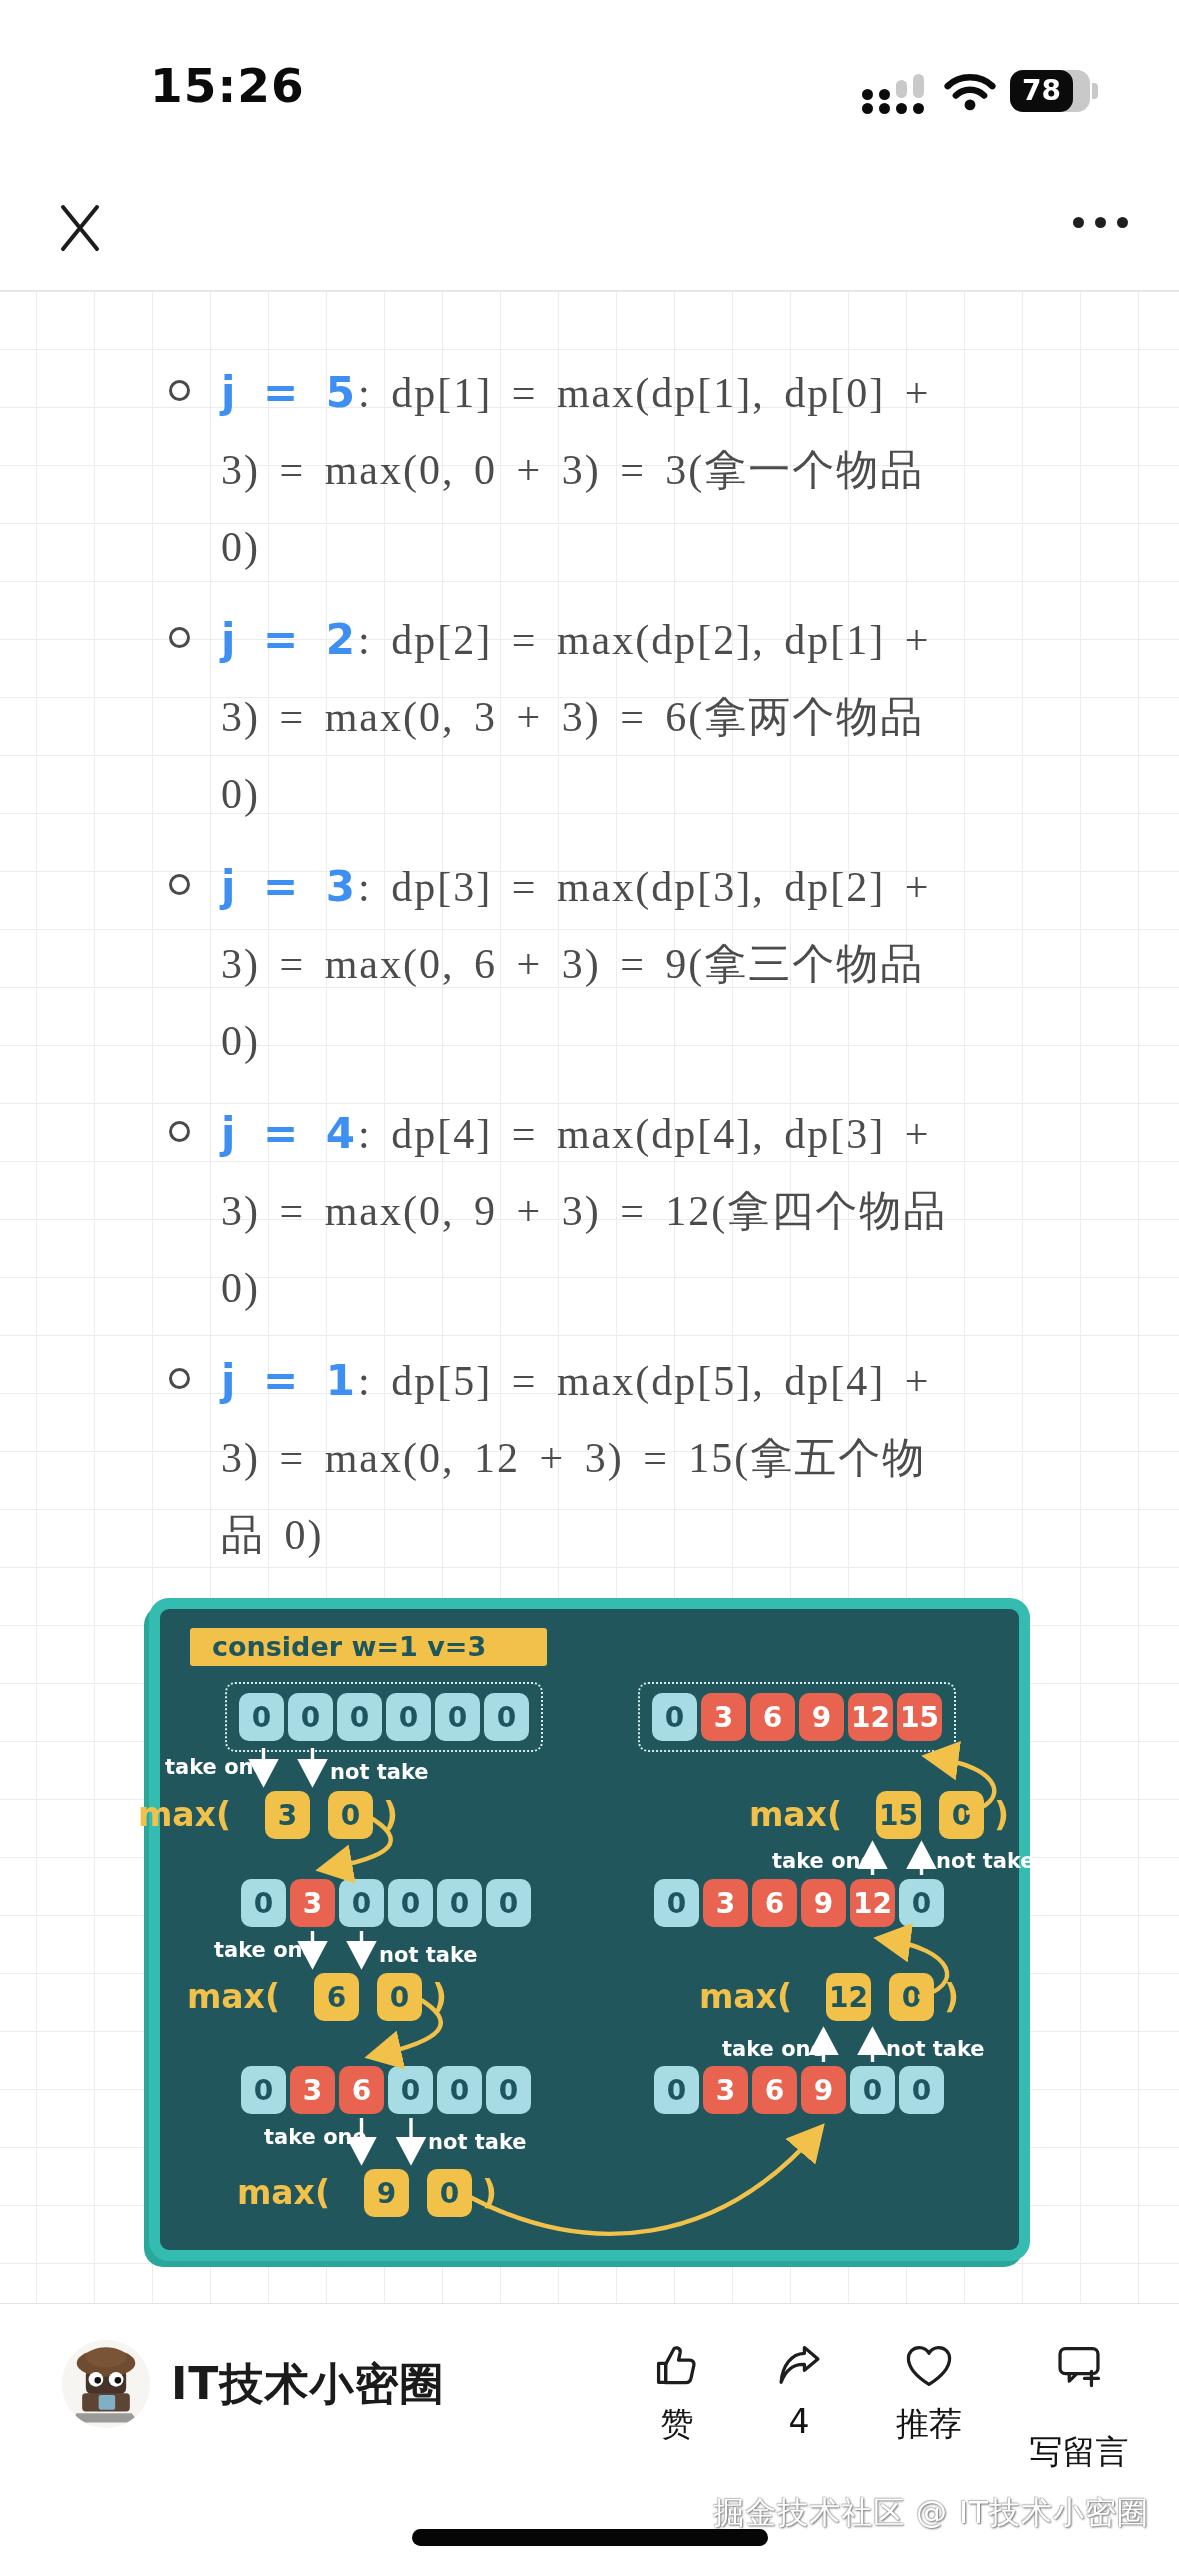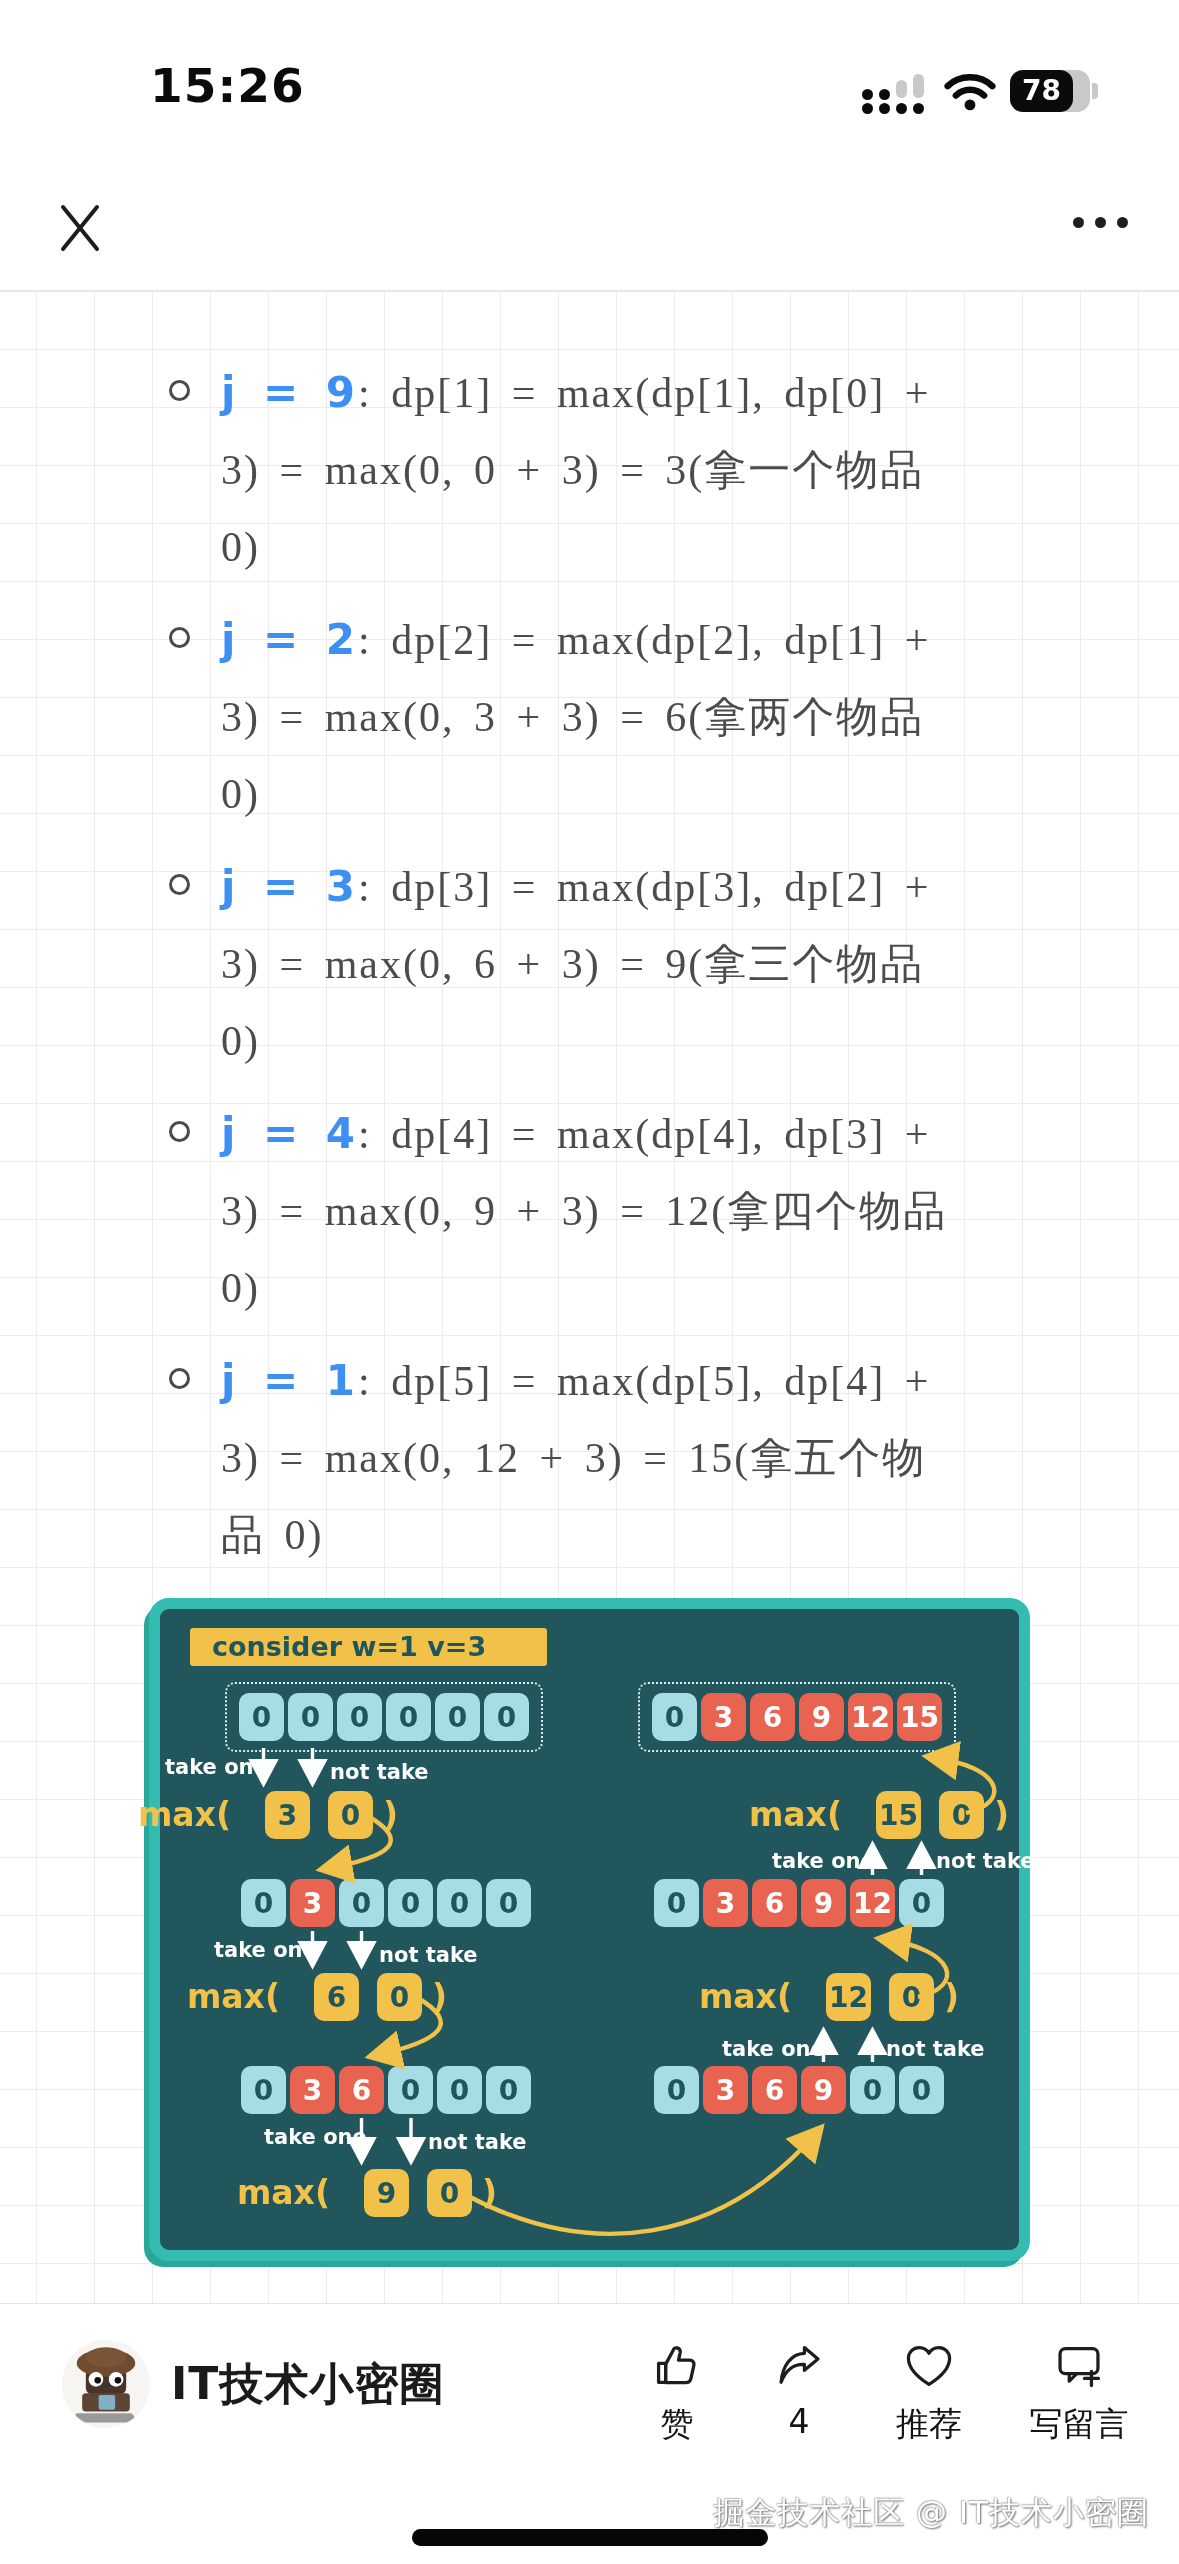--- a/index.html
+++ b/index.html
@@ -73,21 +73,21 @@
   .overlay{position:absolute;left:0;top:0;pointer-events:none;}
 
   
   .footer{position:absolute;top:2303px;left:0;width:1179px;height:261px;background:#fff;border-top:1px solid #e4e4e4;box-sizing:border-box;}
   .profile{position:absolute;left:62px;top:36px;display:flex;align-items:center;gap:21px;cursor:pointer;}
   .avatar{width:88px;height:88px;border-radius:50%;overflow:hidden;background:#f6f4f1;}
   .channel{font-size:44px;font-weight:bold;color:#1b1b1b;letter-spacing:1px;}
   .actions{position:absolute;right:44px;top:36px;display:flex;gap:50px;}
   .action{display:flex;flex-direction:column;align-items:center;cursor:pointer;}
   .action .alabel{margin-top:10px;font-size:33px;color:#141414;}
-  .a1{width:72px;}.a2{width:72px;}.a3{width:88px;}.a4{width:112px;}
+  .a1{width:72px;}.a2{width:72px;}.a3{width:88px;}.a4{width:112px;gap:28px;}
   .watermark{position:absolute;right:30px;top:188px;font-size:31px;color:#ffffff;letter-spacing:1px;
     text-shadow:1px 1px 2px rgba(110,110,110,.95),-1px -1px 1px rgba(170,170,170,.6),0 0 2px rgba(140,140,140,.8);}
   .homebar{position:absolute;left:50%;transform:translateX(-50%);top:225px;width:356px;height:17px;border-radius:9px;background:#060606;}
 </style>
 </head>
 <body>
 
 <div class="screen">
 
   <div class="statusbar">
@@ -120,21 +120,21 @@
     </svg>
     <div class="morebtn">
         <i></i>
         <i></i>
         <i></i>
       </div>
   </div>
 
   <div class="content">
     <ul class="bullets">
-      <li><span class="marker"></span><span class="jlabel">j = 9</span><span class="rest">: dp[1] = max(dp[1], dp[0] +
+      <li><span class="marker"></span><span class="jlabel">j = 5</span><span class="rest">: dp[1] = max(dp[1], dp[0] +
 3) = max(0, 0 + 3) = 3(拿一个物品
 0)</span></li>
       <li><span class="marker"></span><span class="jlabel">j = 2</span><span class="rest">: dp[2] = max(dp[2], dp[1] +
 3) = max(0, 3 + 3) = 6(拿两个物品
 0)</span></li>
       <li><span class="marker"></span><span class="jlabel">j = 3</span><span class="rest">: dp[3] = max(dp[3], dp[2] +
 3) = max(0, 6 + 3) = 9(拿三个物品
 0)</span></li>
       <li><span class="marker"></span><span class="jlabel">j = 4</span><span class="rest">: dp[4] = max(dp[4], dp[3] +
 3) = max(0, 9 + 3) = 12(拿四个物品

